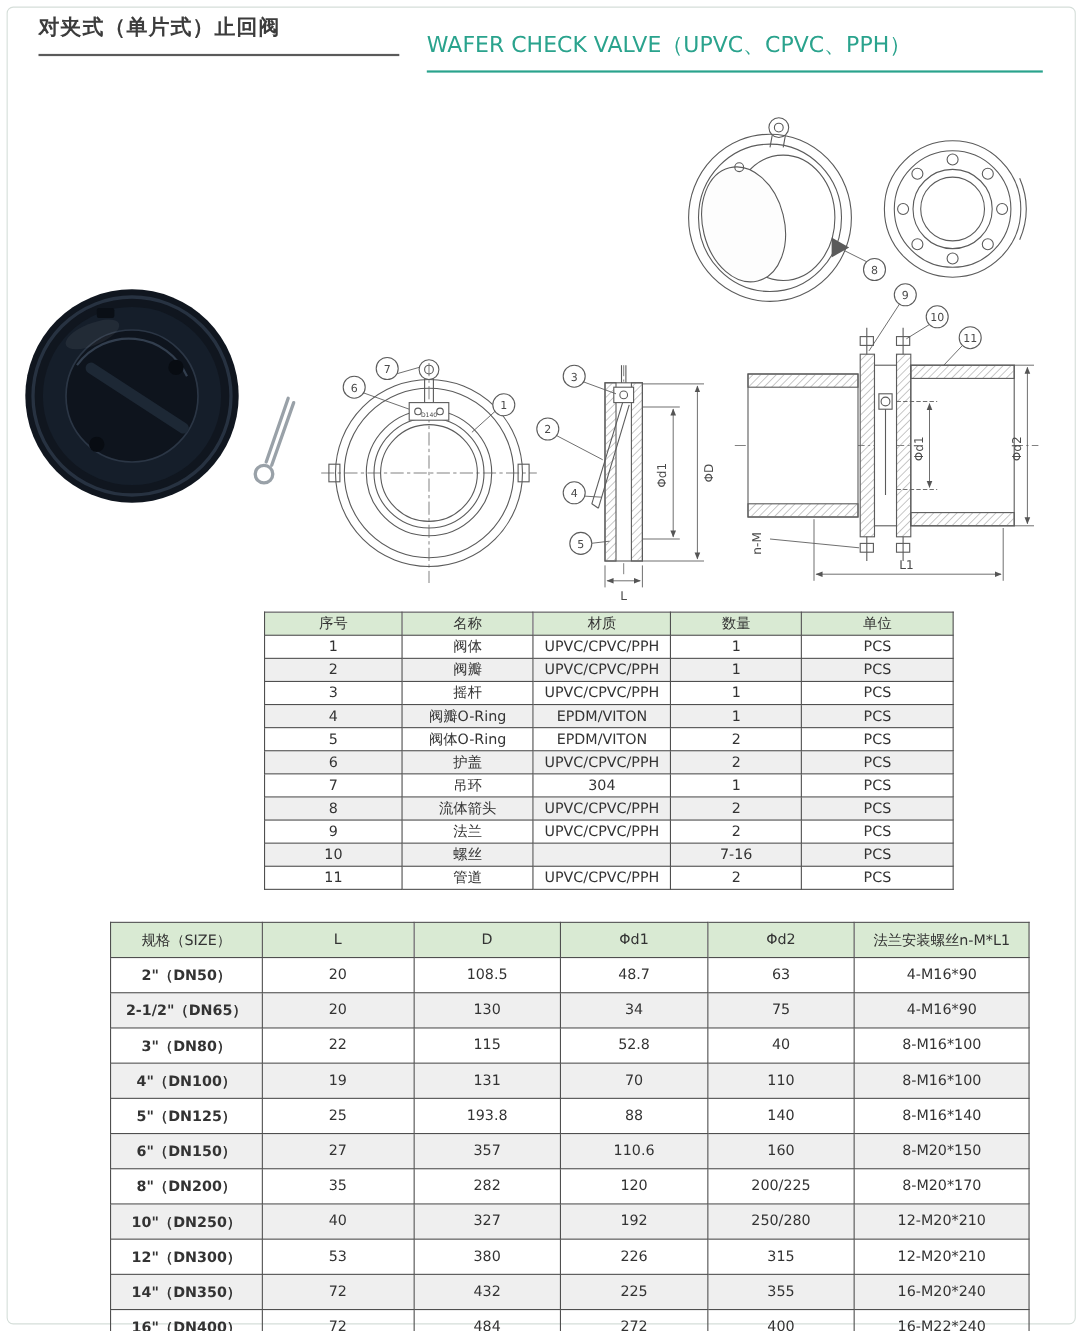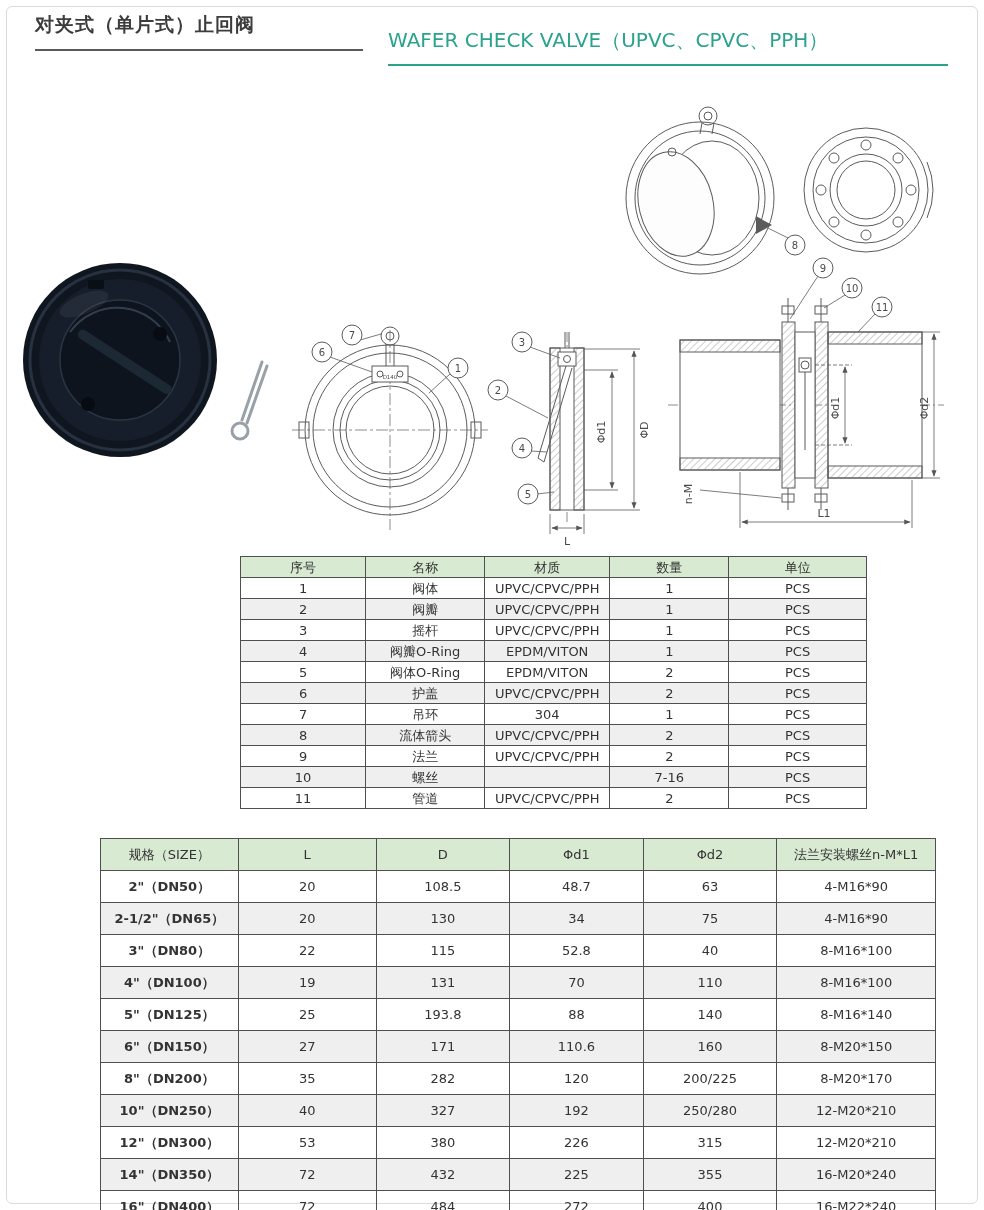--- a/index.html
+++ b/index.html
@@ -391,21 +391,21 @@
             <td>5"（DN125）</td>
             <td>25</td>
             <td>193.8</td>
             <td>88</td>
             <td>140</td>
             <td>8-M16*140</td>
           </tr>
           <tr>
             <td>6"（DN150）</td>
             <td>27</td>
-            <td>171</td>
+            <td>357</td>
             <td>110.6</td>
             <td>160</td>
             <td>8-M20*150</td>
           </tr>
           <tr>
             <td>8"（DN200）</td>
             <td>35</td>
             <td>282</td>
             <td>120</td>
             <td>200/225</td>

